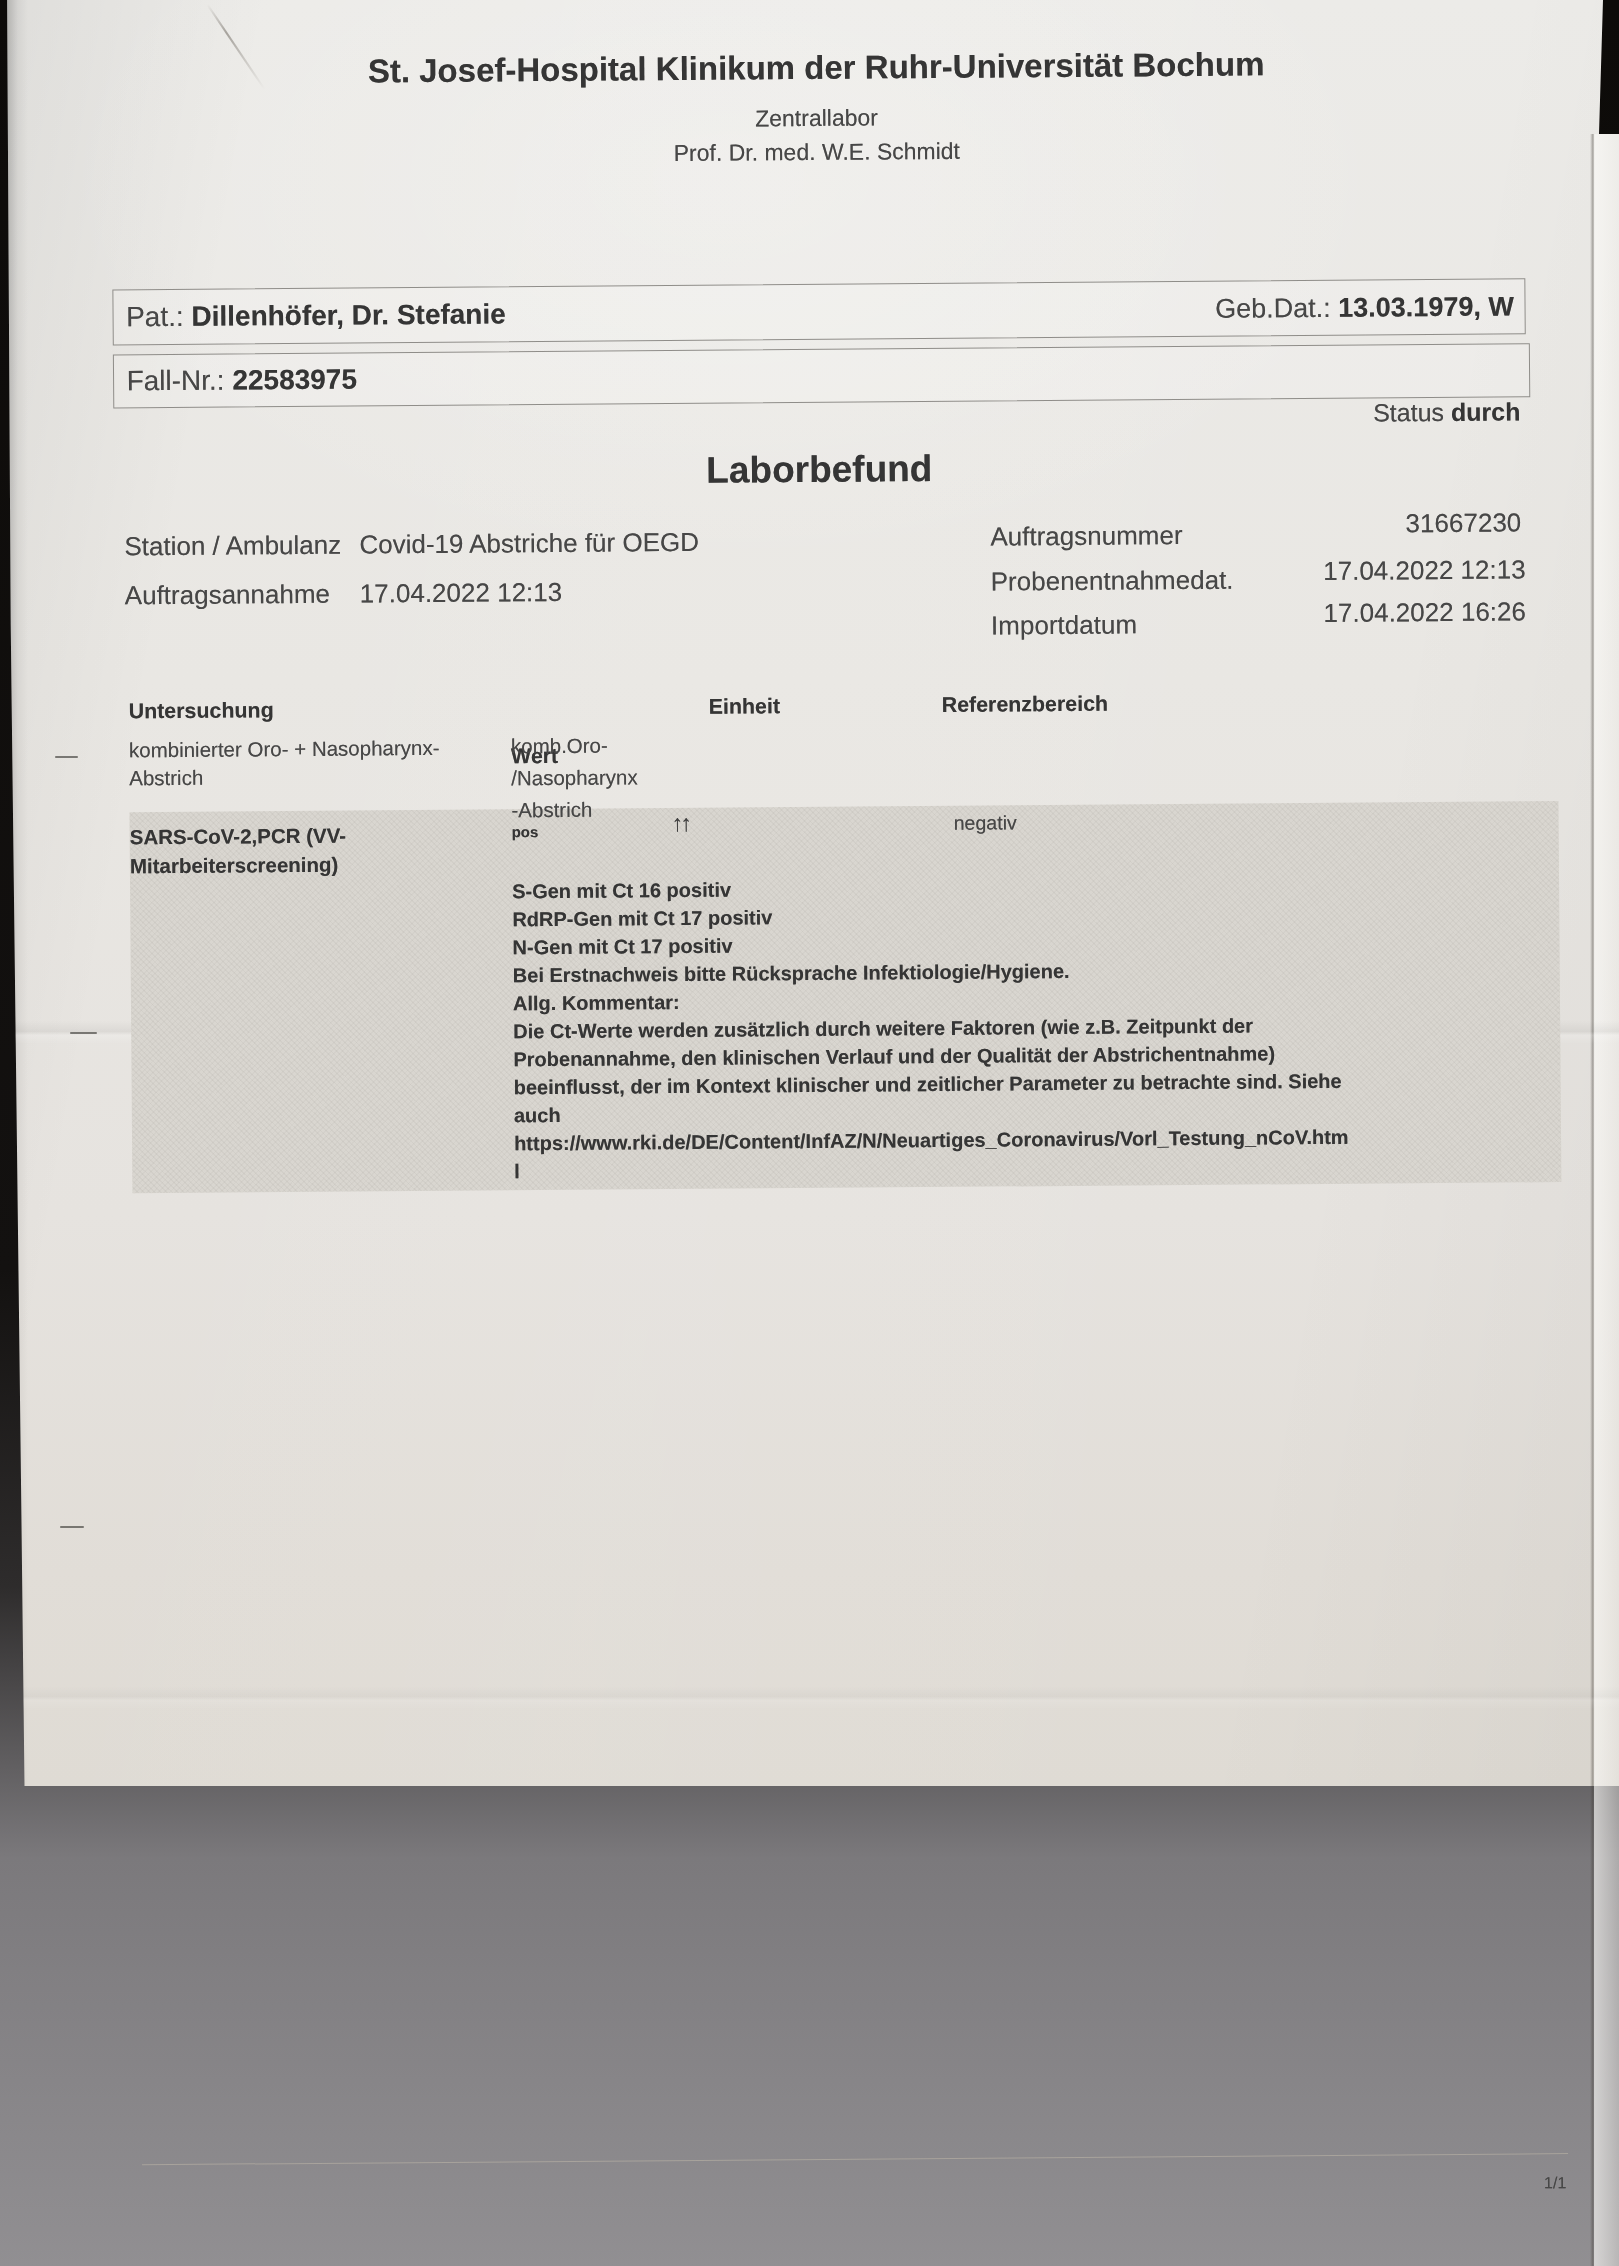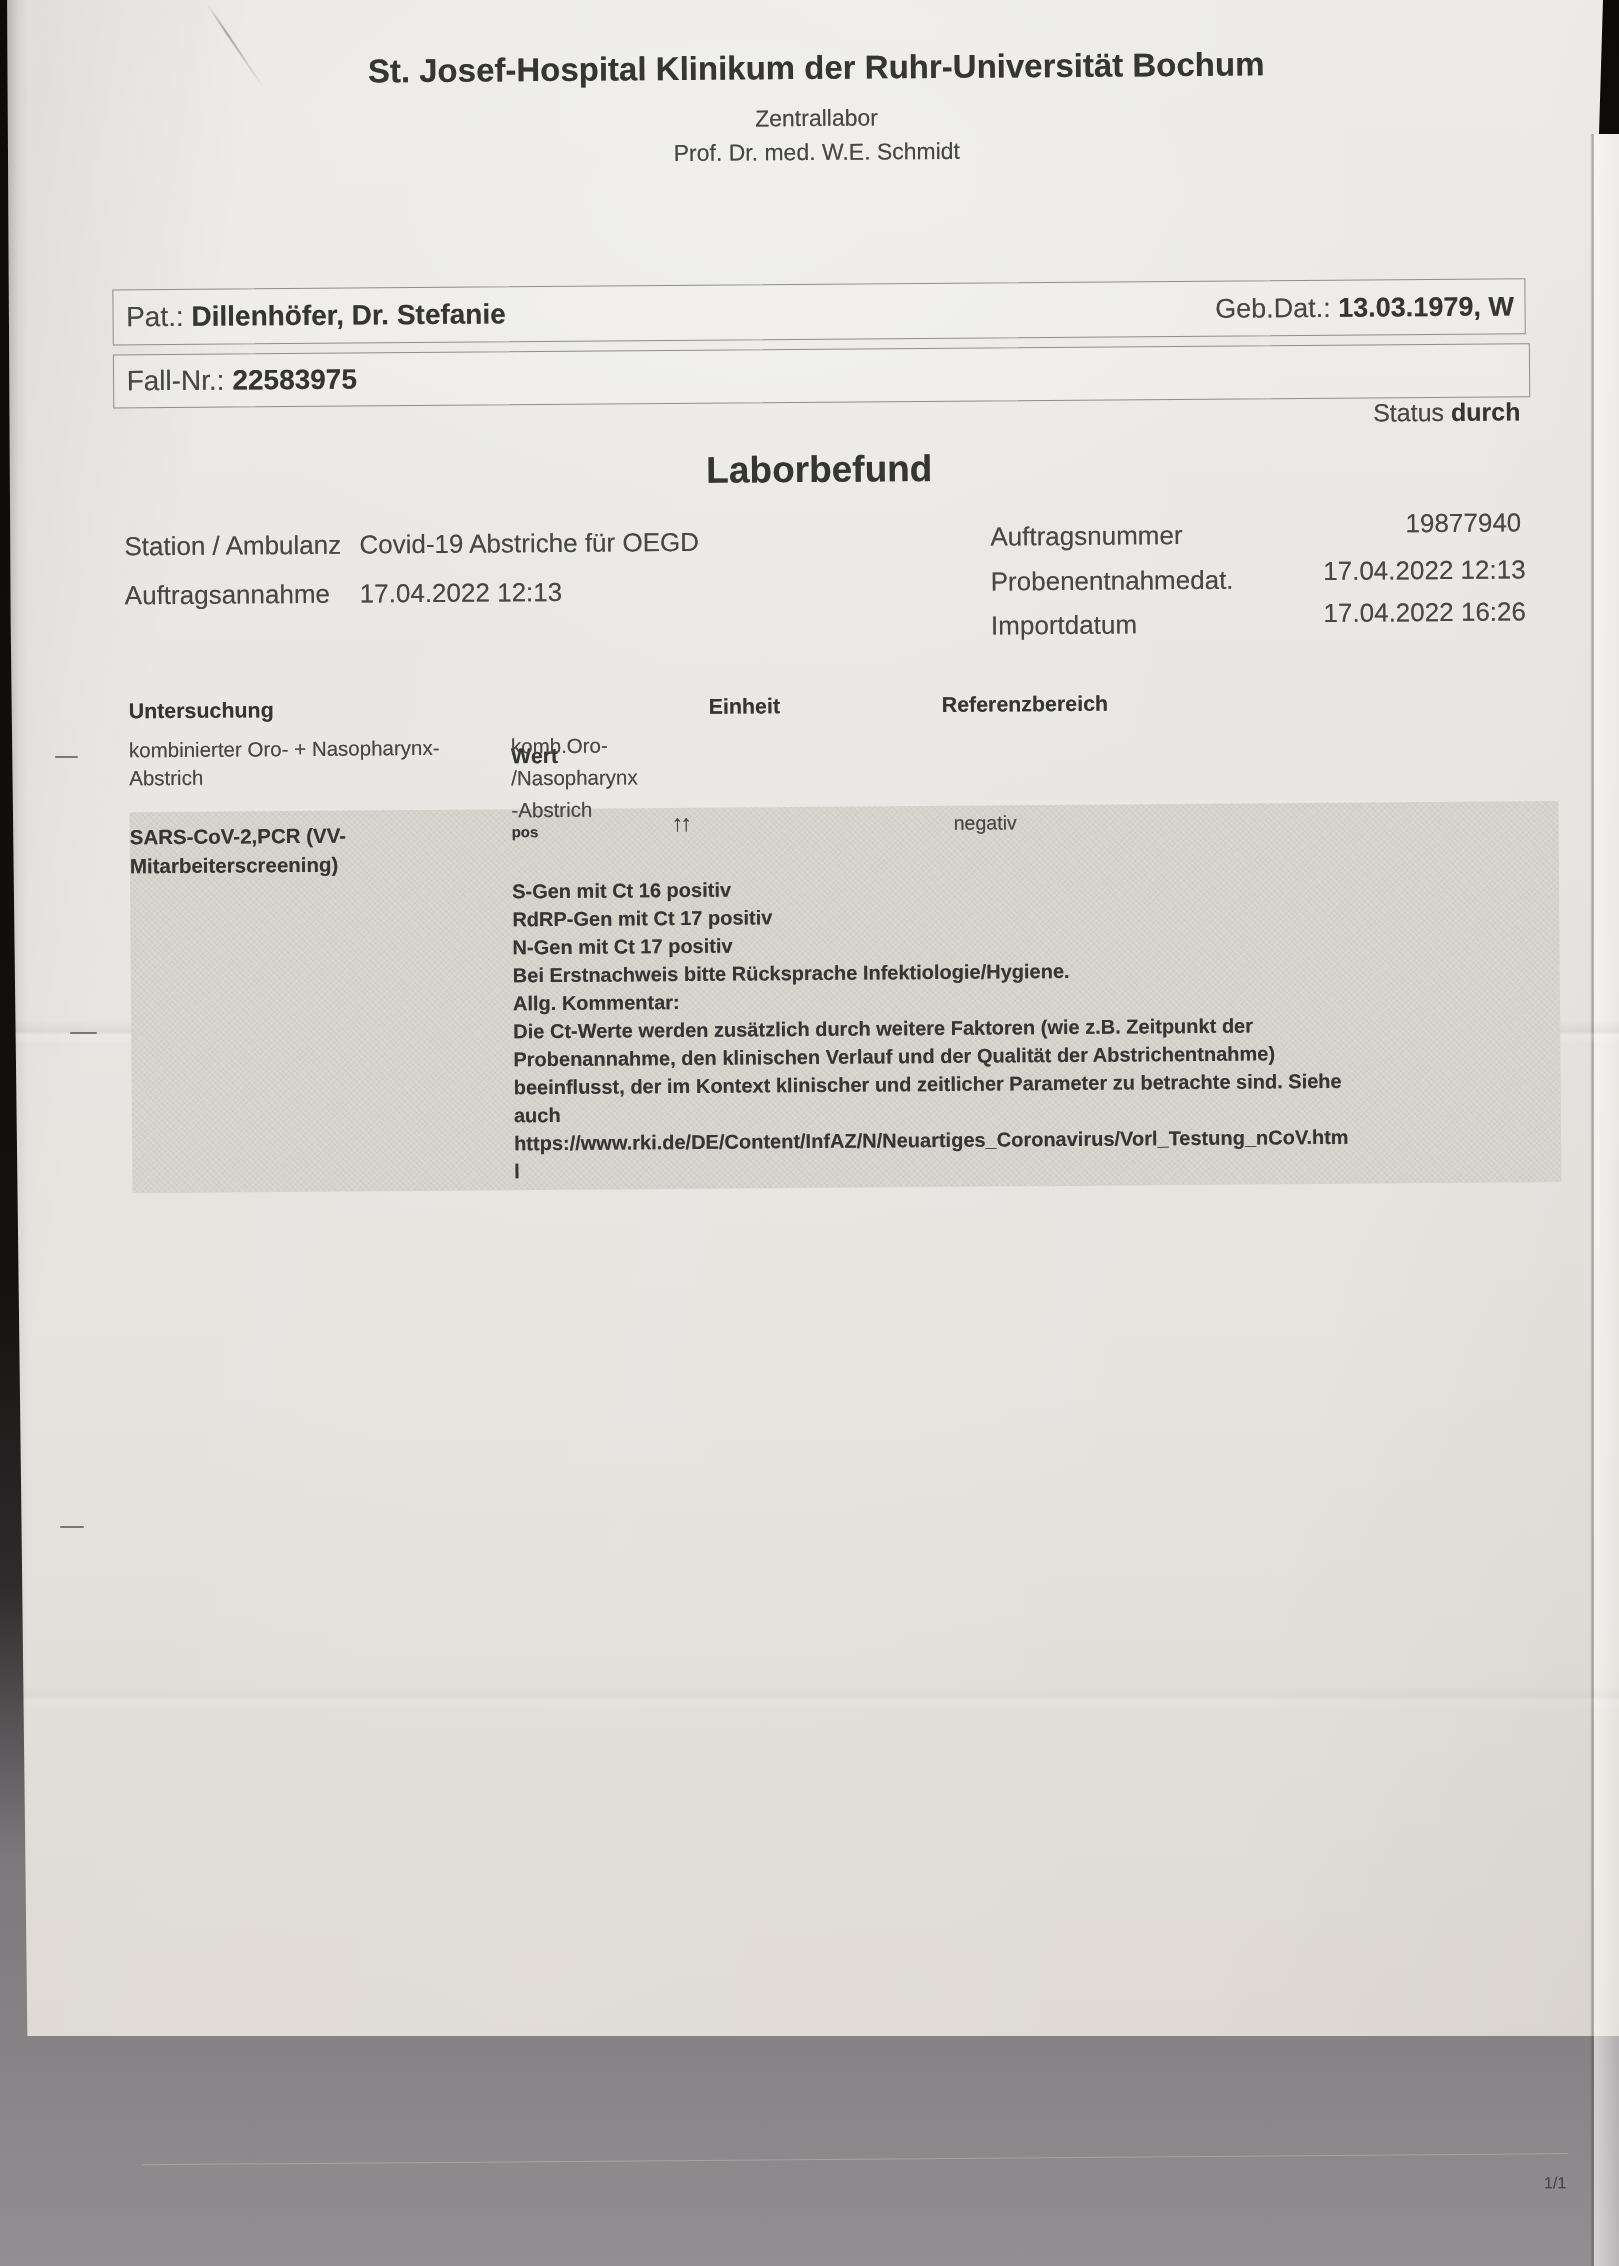--- a/index.html
+++ b/index.html
@@ -1,21 +1,21 @@
 <!DOCTYPE html>
 <html lang="de" style="font-size:14.3px"><head>
 <meta charset="utf-8">
 <style>
   html,body{margin:0;padding:0;}
   body{
     width:1619px;height:2266px;overflow:hidden;
     background:linear-gradient(180deg,#0d0b09 0%,#131110 56%,#2e2c2c 70%,#7b797c 82%,#918f92 100%);
     font-family:"Liberation Sans","DejaVu Sans",sans-serif;
   }
-  .canvas{position:relative;width:1619px;height:2036px;border-radius:31px;}
+  .canvas{position:relative;width:1619px;height:1786px;border-radius:31px;}
   
   .paper{
     position:absolute;inset:0;
     clip-path:polygon(7.1px 0,1603px 0,1599px 134px,1619px 134px,1619px 2266px,30px 2266px,21.4px 1515px,10.7px 624px);
     background:
       radial-gradient(ellipse 1069px 624px at 45% 10%,rgba(255,255,255,0.22),transparent 65%),
       linear-gradient(100deg,rgba(0,0,0,0.06),transparent 14%,rgba(255,255,255,0.05) 45%,transparent 78%,rgba(0,0,0,0.03)),
       linear-gradient(180deg,#ecebe8 0%,#e9e7e3 38%,#e6e3df 68%,#e1ddd7 88%,#dfdbd4 100%);
   }
   .left-edge-shade{position:absolute;left:5.3px;top:0;width:23px;height:100%;
@@ -100,21 +100,21 @@
       <span class="abs r" style="left:129px;top:526px;font-size:26px;">Station / Ambulanz</span>
       <span class="abs r" style="left:364px;top:526px;font-size:26px;">Covid-19 Abstriche für OEGD</span>
     </div>
     <div>
       <span class="abs r" style="left:129px;top:575px;font-size:26px;">Auftragsannahme</span>
       <span class="abs r" style="left:364px;top:575px;font-size:26px;">17.04.2022 12:13</span>
     </div>
 
     <div>
       <span class="abs r" style="left:995px;top:523px;font-size:26px;">Auftragsnummer</span>
-      <span class="abs r" style="right:93px;top:513px;font-size:26px;">19877940</span>
+      <span class="abs r" style="right:93px;top:513px;font-size:26px;">31667230</span>
     </div>
     <div>
       <span class="abs r" style="left:995px;top:568px;font-size:26px;">Probenentnahmedat.</span>
       <span class="abs r" style="right:89px;top:560px;font-size:26px;">17.04.2022 12:13</span>
     </div>
     <div>
       <span class="abs r" style="left:995px;top:612px;font-size:26px;">Importdatum</span>
       <span class="abs r" style="right:89px;top:602px;font-size:26px;">17.04.2022 16:26</span>
     </div>
 

